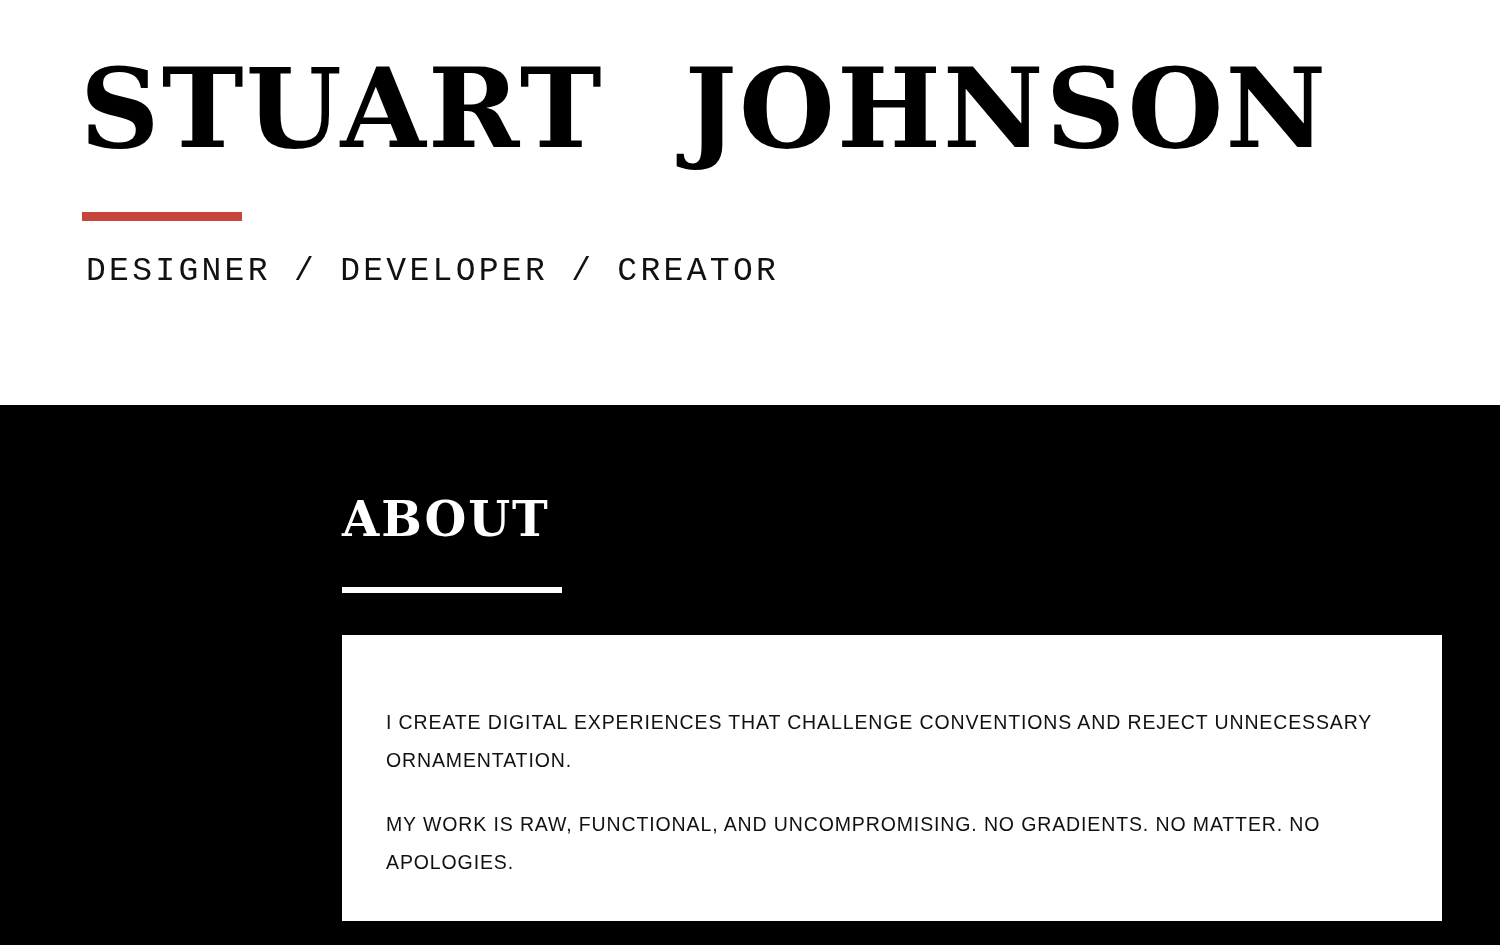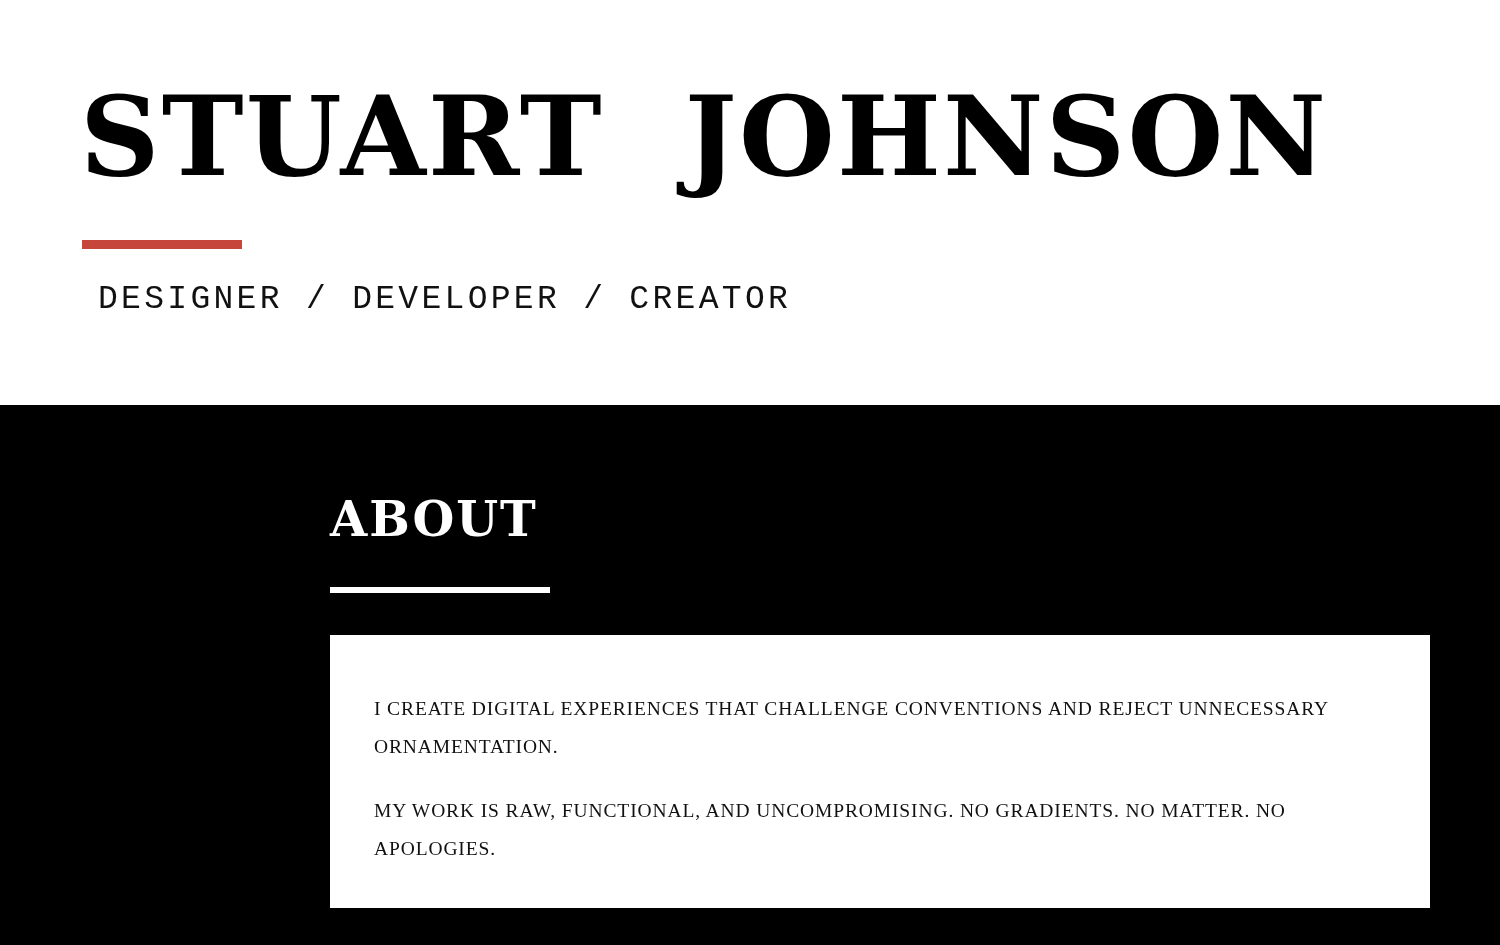--- a/index.html
+++ b/index.html
@@ -10,21 +10,21 @@
     width: 1500px;
     height: 945px;
     background: #ffffff;
     font-family: "Liberation Mono", monospace;
     overflow: hidden;
   }
 
   
   .hero {
     background: #ffffff;
-    padding: 44px 0 0 80px;
+    padding: 16px 0 0 80px;
     height: 405px;
     box-sizing: border-box;
   }
 
   .hero-name {
     font-family: "DejaVu Serif", serif;
     font-weight: 700;
     font-size: 110px;
     line-height: 1.0;
     letter-spacing: 0.02em;
@@ -39,30 +39,30 @@
     height: 9px;
     background: #c7463c;
     margin: 48px 0 0 2px;
   }
 
   .hero-tagline {
     font-family: "Liberation Mono", monospace;
     font-size: 33px;
     letter-spacing: 0.10em;
     color: #111111;
-    margin: 32px 0 0 18px;
+    margin: 32px 0 0 6px;
     white-space: pre;
   }
 
   
   .about-section {
     background: #000000;
     height: 540px;
     box-sizing: border-box;
-    padding: 90px 0 0 0;
+    padding: 90px 0 0 12px;
   }
 
   .about-inner {
     margin-left: 330px;
     width: 1100px;
   }
 
   .about-heading {
     font-family: "DejaVu Serif", serif;
     font-weight: 700;
@@ -82,26 +82,26 @@
 
   .about-card {
     background: #ffffff;
     margin-top: 42px;
     width: 1100px;
     padding: 52px 44px 40px 44px;
     box-sizing: border-box;
   }
 
   .about-para {
-    font-family: Liberation Serif, serif;
+    font-family: Liberation Sans, sans-serif;
     font-size: 19.5px;
     line-height: 1.95;
     letter-spacing: 0.045em;
     color: #111111;
-    margin: 3px 0 26px 0;
+    margin: 16px 0 26px 0;
   }
   .about-para:last-child {
     margin-bottom: 0;
   }
 </style>
 </head>
 <body>
 
 <div class="hero">
   <h1 class="hero-name">STUART  JOHNSON</h1>

